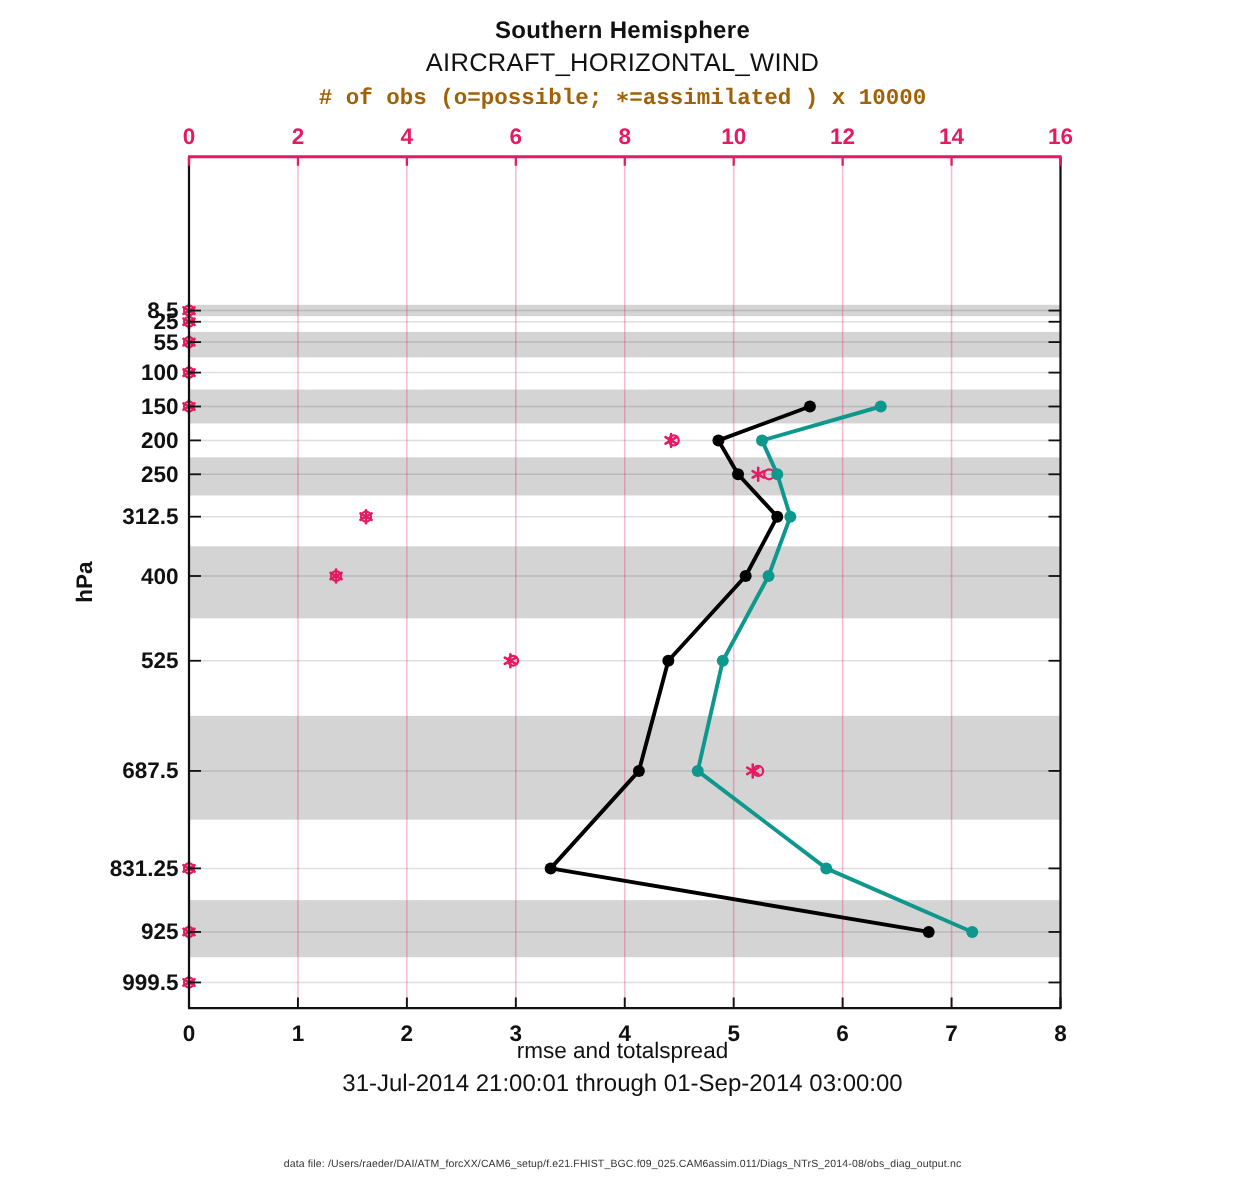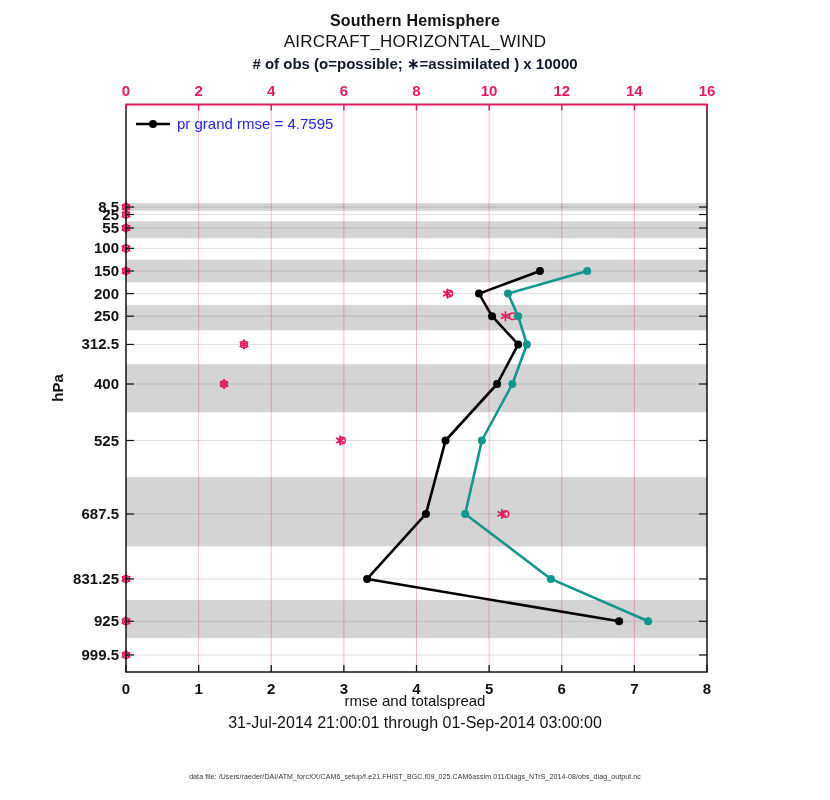--- a/index.html
+++ b/index.html
@@ -23,21 +23,21 @@
   .footer{top:773px;font-size:7px;font-weight:400;color:#333;letter-spacing:.1px;}
   svg text{font-family:"Liberation Sans",sans-serif;}
 </style>
 </head>
 <body>
 
 <div class="page">
 
   <div class="abs ctr title-1">Southern Hemisphere</div>
   <div class="abs ctr title-2">AIRCRAFT_HORIZONTAL_WIND</div>
-  <div class="abs ctr obs-label" id="obs-label" style="color: #0f172a;"># of obs (o=possible; ∗=assimilated ) x 10000</div>
+  <div class="abs ctr obs-label" id="obs-label" style="color: #a16207; font-family: Liberation Mono, monospace;"># of obs (o=possible; ∗=assimilated ) x 10000</div>
 
   <svg id="plot" width="830" height="800" viewBox="0 0 830 800">
       <rect x="126" y="203.2" width="581" height="7.570999999999998" fill="#d4d4d4"></rect>
       <rect x="126" y="221.28" width="581" height="16.94999999999999" fill="#d4d4d4"></rect>
       <rect x="126" y="259.7" width="581" height="22.600000000000023" fill="#d4d4d4"></rect>
       <rect x="126" y="304.9" width="581" height="25.42500000000001" fill="#d4d4d4"></rect>
       <rect x="126" y="364.225" width="581" height="48.02499999999998" fill="#d4d4d4"></rect>
       <rect x="126" y="477.225" width="581" height="69.21249999999998" fill="#d4d4d4"></rect>
       <rect x="126" y="600.1125" width="581" height="38.02449999999999" fill="#d4d4d4"></rect>
       <line x1="126" x2="707" y1="207.042" y2="207.042" stroke="#282828" stroke-opacity="0.15" stroke-width="1"></line>
@@ -215,27 +215,20 @@
       <text x="119" y="583.925" text-anchor="end" font-size="15" font-weight="600" fill="#111111">831.25</text>
       <line x1="126" x2="134" y1="621.3" y2="621.3" stroke="#111111" stroke-width="1.2"></line>
       <line x1="699" x2="707" y1="621.3" y2="621.3" stroke="#111111" stroke-width="1.2"></line>
       <text x="119" y="626.3" text-anchor="end" font-size="15" font-weight="600" fill="#111111">925</text>
       <line x1="126" x2="134" y1="654.9739999999999" y2="654.9739999999999" stroke="#111111" stroke-width="1.2"></line>
       <line x1="699" x2="707" y1="654.9739999999999" y2="654.9739999999999" stroke="#111111" stroke-width="1.2"></line>
       <text x="119" y="659.9739999999999" text-anchor="end" font-size="15" font-weight="600" fill="#111111">999.5</text>
     </svg>
 
   <div class="abs legend">
-    <div class="legend-row">
-      <svg width="34" height="10">
-        <line id="leg-line-0" x1="0" y1="5" x2="34" y2="5" stroke-width="2.6" stroke="#000000"></line>
-        <circle id="leg-dot-0" cx="17" cy="5" r="4" fill="#000000"></circle>
-      </svg>
-      <span class="legend-label" style="color: rgb(34, 34, 240);">pr grand rmse = 4.7595</span>
-    </div>
   </div>
 
   <div class="abs hpa-label">hPa</div>
   <div class="abs ctr x-label">rmse and totalspread</div>
   <div class="abs ctr date-range">31-Jul-2014 21:00:01 through 01-Sep-2014 03:00:00</div>
   <div class="abs ctr footer">data file: /Users/raeder/DAI/ATM_forcXX/CAM6_setup/f.e21.FHIST_BGC.f09_025.CAM6assim.011/Diags_NTrS_2014-08/obs_diag_output.nc</div>
 
 </div>
 
 </body></html>

